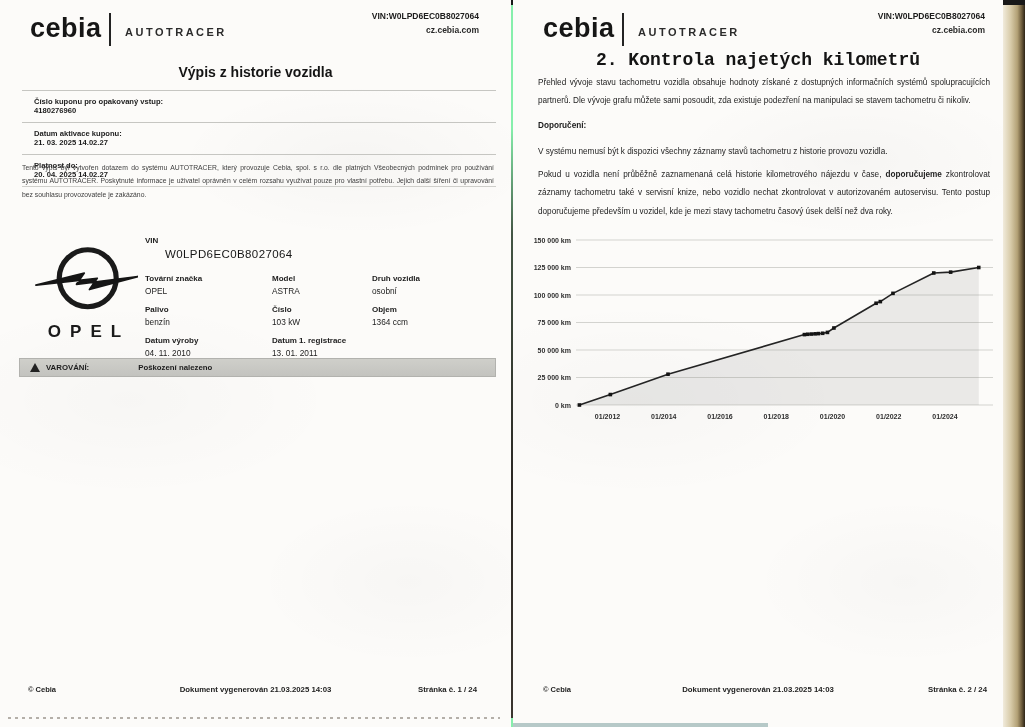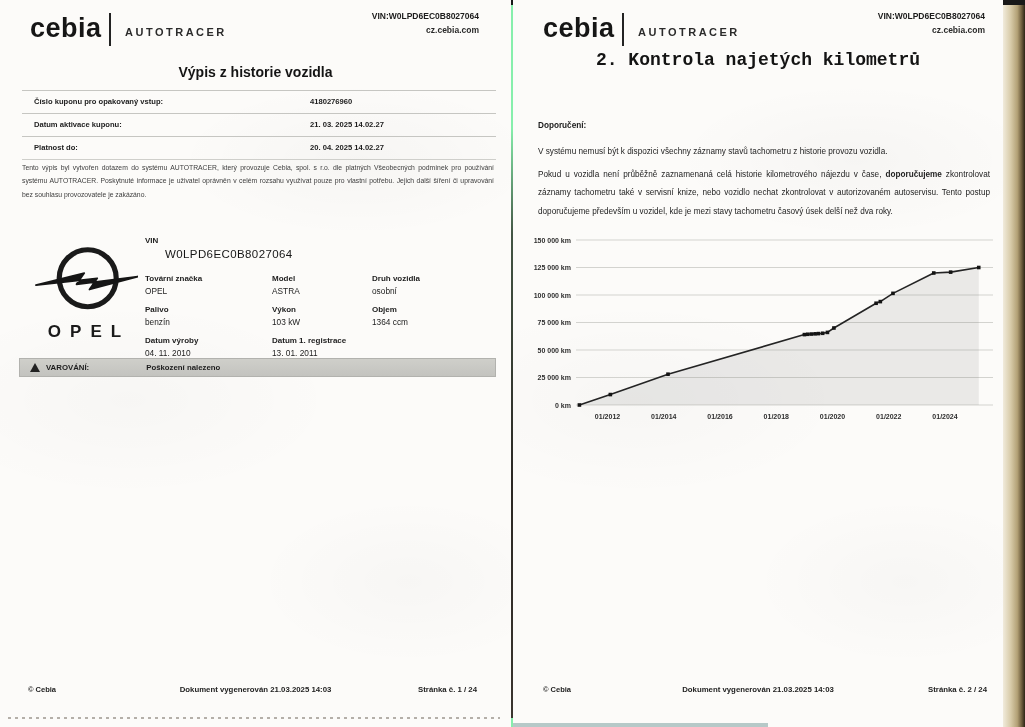--- a/index.html
+++ b/index.html
@@ -36,21 +36,21 @@
   .hdr-vin{font-size:8.5px;font-weight:700;color:#1c1c1c;}
   .hdr-site{font-size:8.5px;font-weight:600;color:#2a2a2a;}
   #page-right .hdr-right{right:18px;}
 
   .doc-title{position:absolute;left:0;width:100%;text-align:center;font-weight:700;color:#141414;}
   #title-left{top:64px;font-size:14px;}
   #title-right{top:50px;font-size:18px;font-family:Liberation Mono, monospace;}
 
   
   #coupon-table{position:absolute;left:22px;top:90px;width:474px;}
-  .coupon-row{display:flex;border-top:1px solid #c6c6c2;padding:6px 0 7px 12px;}
+  .coupon-row{display:flex;border-top:1px solid #c6c6c2;padding:6px 0 7px 12px;flex-direction:column;}
   .coupon-row:last-child{border-bottom:1px solid #cfcfcb;}
   .c-label{width:276px;font-size:7.6px;font-weight:600;color:#222;}
   .c-value{font-size:7.6px;font-weight:600;color:#1b1b1b;}
 
   #disclaimer{position:absolute;left:22px;top:161px;width:472px;font-size:6.8px;line-height:1.95;
     color:#3d3d3d;text-align:justify;font-weight:500;}
 
   .section-title{position:absolute;left:0;width:100%;top:211px;text-align:center;font-size:13px;font-weight:700;color:#141414;}
 
   
@@ -66,21 +66,21 @@
     grid-template-columns:127px 100px 1fr;row-gap:9px;}
   .field-label{font-size:8px;font-weight:700;color:#1d1d1d;}
   .field-value{font-size:8.3px;font-weight:500;color:#222;margin-top:3px;}
 
   
   #warning-bar{position:absolute;left:19px;top:358px;width:477px;height:19px;
     background:linear-gradient(#cfcfca,#c3c3bf);border:1px solid #b2b2ae;box-sizing:border-box;
     display:flex;align-items:center;padding-left:10px;}
   .warn-tri{width:0;height:0;border-left:5px solid transparent;border-right:5px solid transparent;
     border-bottom:9px solid #222;margin-right:6px;}
-  .warn-label{font-size:7.8px;font-weight:700;color:#1c1c1c;margin-right:22px;}
+  .warn-label{font-size:7.8px;font-weight:700;color:#1c1c1c;margin-right:14px;}
   .warn-text{font-size:7.8px;font-weight:700;color:#1c1c1c;margin-left:35px;}
 
   
   .para{position:absolute;left:25px;width:452px;font-size:8.2px;color:#232323;font-weight:500;
     text-align:justify;line-height:2.25;}
   #para1{top:74px;}
   #recommend{position:absolute;left:25px;top:121px;font-size:8.2px;font-weight:700;color:#1a1a1a;}
   #para2{top:143px;text-align:left;}
   #para3{top:166px;}
   .bold-inline{font-weight:700;}
@@ -162,21 +162,21 @@
         </div>
         <div>
           <div class="field-label">Druh vozidla</div>
           <div class="field-value">osobní</div>
         </div>
         <div>
           <div class="field-label">Palivo</div>
           <div class="field-value">benzín</div>
         </div>
         <div>
-          <div class="field-label">Výkon</div>
+          <div class="field-label">Číslo</div>
           <div class="field-value">103 kW</div>
         </div>
         <div>
           <div class="field-label">Objem</div>
           <div class="field-value">1364 ccm</div>
         </div>
         <div>
           <div class="field-label">Datum výroby</div>
           <div class="field-value">04. 11. 2010</div>
         </div>
@@ -201,20 +201,21 @@
     <div class="hdr-logo">cebia</div>
     <div class="hdr-sep"></div>
     <div class="hdr-product">AUTOTRACER</div>
     <div class="hdr-right">
       <div class="hdr-vin">VIN:W0LPD6EC0B8027064</div>
       <div class="hdr-site">cz.cebia.com</div>
     </div>
 
     <h1 class="doc-title" id="title-right" style="margin:0;">2. Kontrola najetých kilometrů</h1>
 
+    <p class="para" id="para1" style="margin:0;">Přehled vývoje stavu tachometru vozidla obsahuje hodnoty získané z dostupných informačních systémů spolupracujících partnerů. Dle vývoje grafu můžete sami posoudit, zda existuje podezření na manipulaci se stavem tachometru či nikoliv.</p>
 
     <div id="recommend">Doporučení:</div>
 
     <p class="para" id="para2" style="margin:0;">V systému nemusí být k dispozici všechny záznamy stavů tachometru z historie provozu vozidla.</p>
 
     <p class="para" id="para3" style="margin:0;"><span>Pokud u vozidla není průběžně zaznamenaná celá historie kilometrového nájezdu v čase, </span><span class="bold-inline">doporučujeme</span><span> zkontrolovat záznamy tachometru také v servisní knize, nebo vozidlo nechat zkontrolovat v autorizovaném autoservisu. Tento postup doporučujeme především u vozidel, kde je mezi stavy tachometru časový úsek delší než dva roky.</span></p>
 
     <div id="chart"><svg viewBox="0 0 462 192" width="462" height="192">
           <line x1="43" x2="460" y1="7" y2="7" class="grid"></line>
           <text x="38" y="9.5" class="ytick">150 000 km</text>

